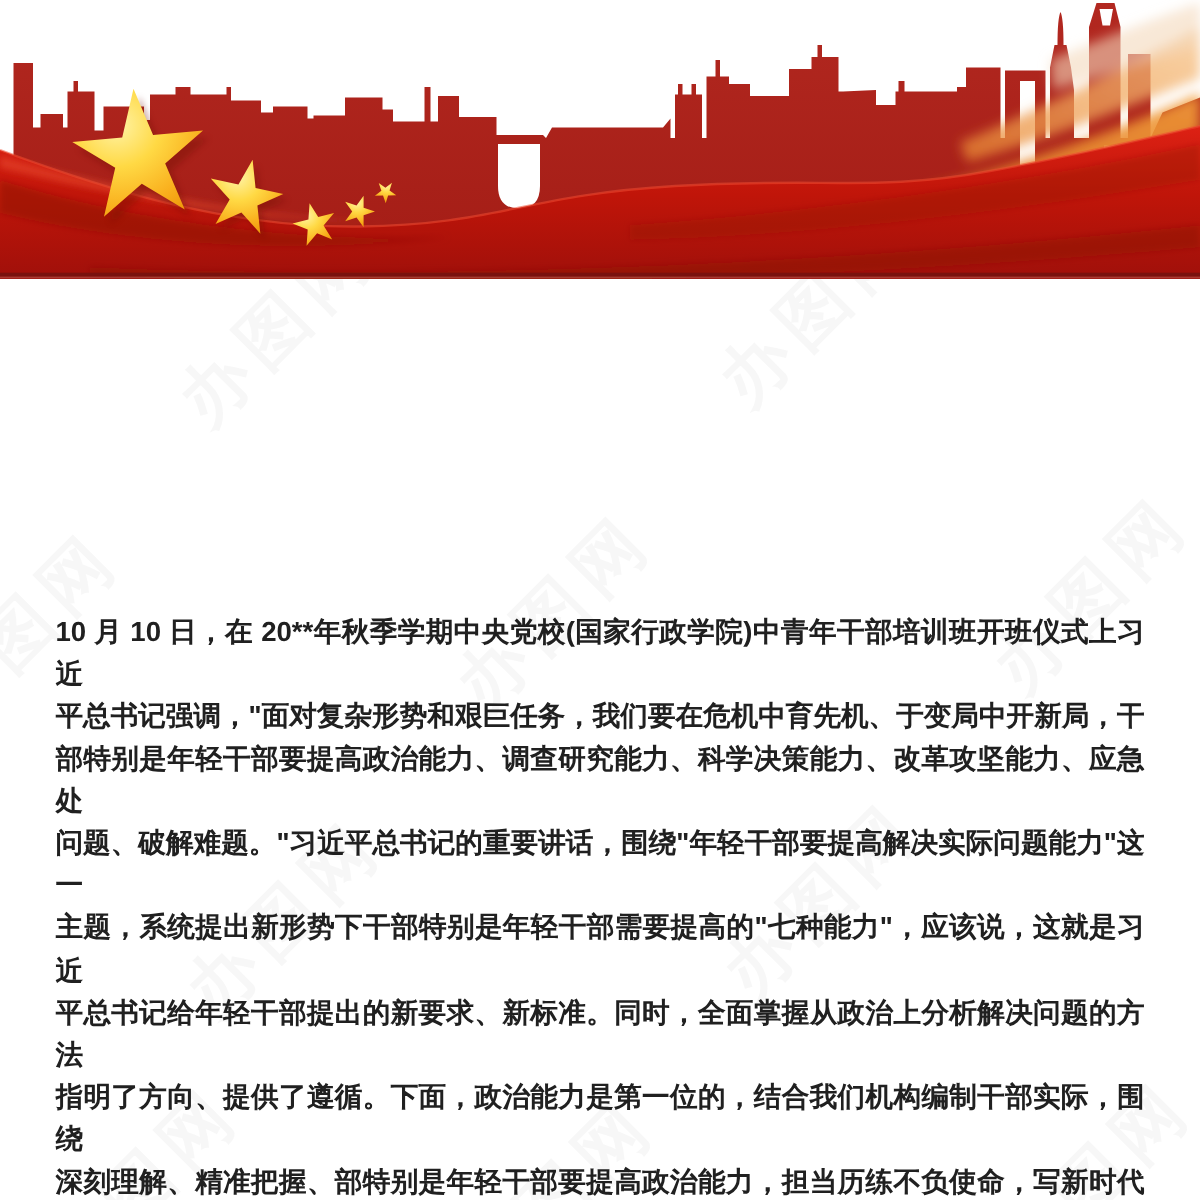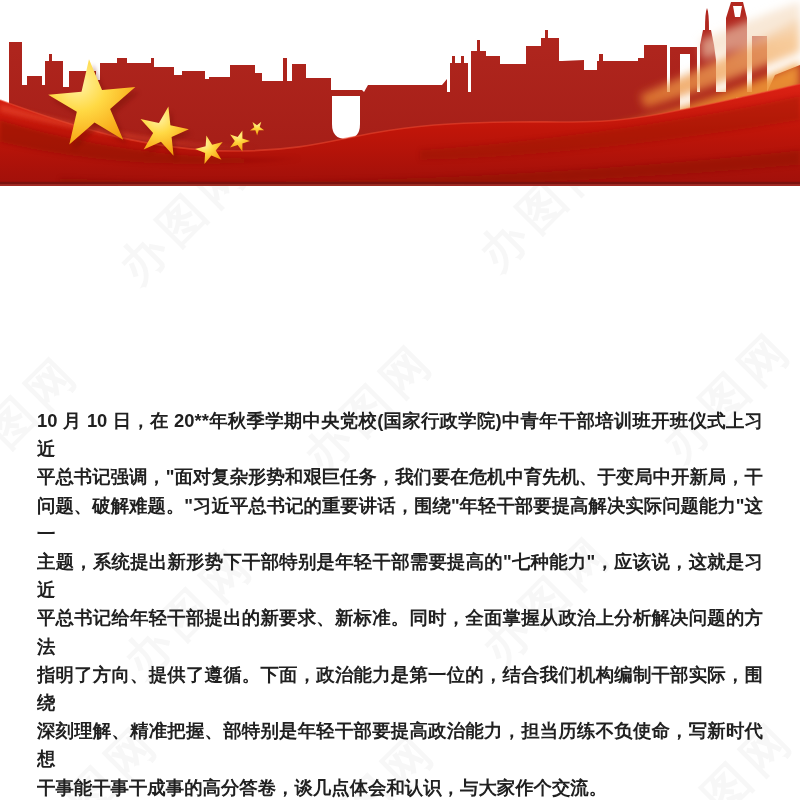--- a/index.html
+++ b/index.html
@@ -135,20 +135,21 @@
 
       <rect x="0" y="181.8" width="800" height="2.6" fill="#7a120e"></rect>
       <rect x="0" y="184.4" width="800" height="1.2" fill="#b0655e" opacity="0.5"></rect>
     </svg>
   </div>
 
   <div class="doc" style="font-size: 18.4px; line-height: 28.2px; color: rgb(32, 32, 32);">
       <div class="para">
         <div class="line fill">10 月 10 日，在 20**年秋季学期中央党校(国家行政学院)中青年干部培训班开班仪式上习近</div>
         <div class="line fill">平总书记强调，"面对复杂形势和艰巨任务，我们要在危机中育先机、于变局中开新局，干</div>
+        <div class="line fill">部特别是年轻干部要提高政治能力、调查研究能力、科学决策能力、改革攻坚能力、应急处</div>
         <div class="line fill">问题、破解难题。"习近平总书记的重要讲话，围绕"年轻干部要提高解决实际问题能力"这一</div>
         <div class="line fill">主题，系统提出新形势下干部特别是年轻干部需要提高的"七种能力"，应该说，这就是习近</div>
         <div class="line fill">平总书记给年轻干部提出的新要求、新标准。同时，全面掌握从政治上分析解决问题的方法</div>
         <div class="line fill">指明了方向、提供了遵循。下面，政治能力是第一位的，结合我们机构编制干部实际，围绕</div>
         <div class="line fill">深刻理解、精准把握、部特别是年轻干部要提高政治能力，担当历练不负使命，写新时代想</div>
         <div class="line">干事能干事干成事的高分答卷，谈几点体会和认识，与大家作个交流。</div>
       </div>
       <div class="para">
         <div class="line fill">一、对标"提高政治能力"，始终把讲政治摆在首位，全面掌握从政治上分析解决问题的方法</div>
         <div class="line">途径</div>

